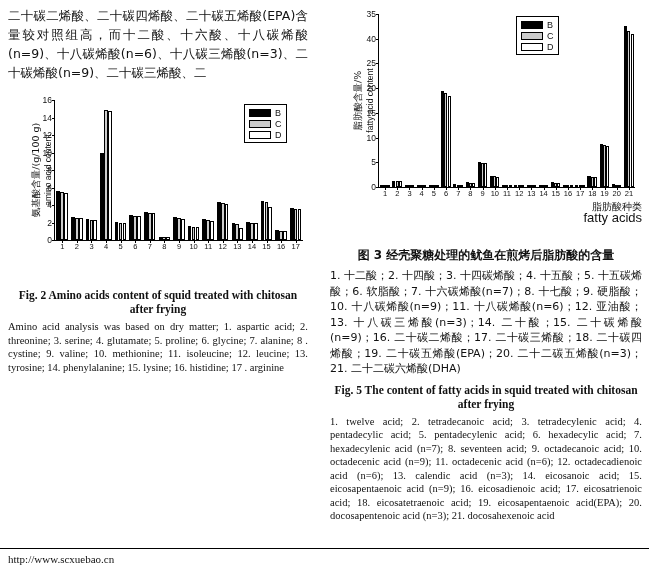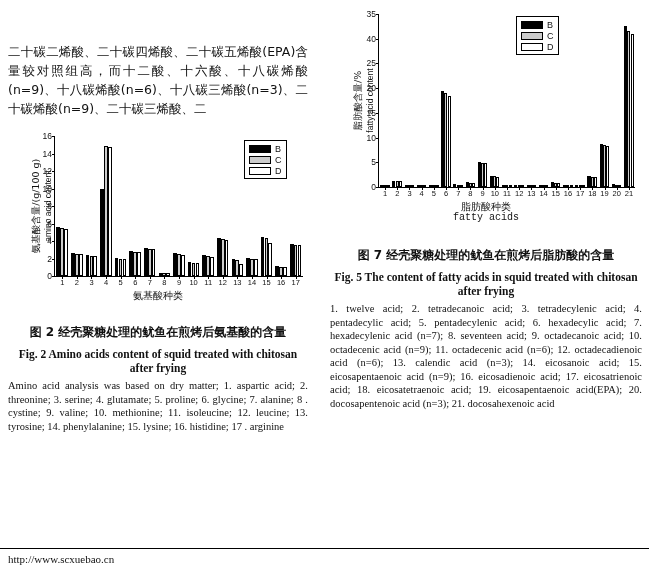--- a/index.html
+++ b/index.html
@@ -5,21 +5,21 @@
   html,body{margin:0;padding:0;}
   body{
     width:649px;height:571px;
     background:#fff;
     font-family:"Liberation Serif", serif;
     color:#111;
     position:relative;
     overflow:hidden;
   }
   .page{position:relative;width:649px;height:571px;}
-  .col-left{position:absolute;left:8px;top:6px;width:300px;margin-top:36px;}
+  .col-left{position:absolute;left:8px;top:6px;width:300px;}
   .col-right{position:absolute;left:330px;top:6px;width:312px;}
 
   .cn-para{
     font-family:"DejaVu Sans", sans-serif;
     font-size:12.5px;
     line-height:19px;
     text-align:justify;
     color:#111;
   }
   .cap-title{
@@ -78,25 +78,25 @@
     position:absolute;
     transform:rotate(-90deg);
     transform-origin:left top;
     font-size:9px;
     white-space:nowrap;
     text-align:center;
   }
   .ylabel .cn{font-family:"DejaVu Sans", sans-serif;font-size:9.5px;}
   .ylabel .en{font-family:"Liberation Sans", sans-serif;font-size:8.5px;}
   .xaxis-label{
-    position:absolute;width:100%;text-align:center;
+    position:absolute;width:100%;text-align:right;
     line-height:11px;
   }
   .xaxis-label .cn{font-family:"DejaVu Sans", sans-serif;font-size:10px;display:block;}
-  .xaxis-label .en{font-family:Liberation Mono, monospace;font-size:10px;display:block;}
+  .xaxis-label .en{font-family:Liberation Sans, sans-serif;font-size:13px;display:block;}
   .legend-box{
     position:absolute;border:1px solid #000;background:#fff;
     font-family:"Liberation Sans", sans-serif;font-size:9px;
     padding:2px 4px;
   }
   .legend-row{display:flex;align-items:center;height:11px;}
   .legend-swatch{width:22px;height:8px;border:1px solid #000;margin-right:4px;box-sizing:border-box;}
 </style>
 </head>
 <body>
@@ -208,39 +208,37 @@
           <div class="xtick" style="left: 226.118px;">16</div>
           <div class="xtickmark" style="left: 226.118px;"></div>
           <div class="bar" style="left: 234.871px; width: 3.6902px; height: 32.375px; background: rgb(0, 0, 0);"></div>
           <div class="bar" style="left: 238.761px; width: 3.6902px; height: 31.5px; background: rgb(204, 204, 204);"></div>
           <div class="bar" style="left: 242.651px; width: 3.6902px; height: 30.625px; background: rgb(255, 255, 255);"></div>
           <div class="xtick" style="left: 240.706px;">17</div>
           <div class="xtickmark" style="left: 240.706px;"></div>
         </div>
         <div class="ylabel" style="left: 22px; top: 148px; width: 140px;"><span class="cn">氨基酸含量/(g/100 g)</span><br><span class="en">amino acid content</span></div>
         <div class="xaxis-label" style="left: 0px; top: 162px;">
-          <span class="cn">氨基酸种类</span>
         </div>
         <div class="legend-box" style="left: 236px; top: 12px;">
           <div class="legend-row">
             <span class="legend-swatch" style="background: rgb(0, 0, 0);"></span>
             <span>B</span>
           </div>
           <div class="legend-row">
             <span class="legend-swatch" style="background: rgb(204, 204, 204);"></span>
             <span>C</span>
           </div>
           <div class="legend-row">
             <span class="legend-swatch" style="background: rgb(255, 255, 255);"></span>
             <span>D</span>
           </div>
         </div>
       </div>
 
-    <div class="cap-title">图 2  经壳聚糖处理的鱿鱼在煎烤后氨基酸的含量</div>
     <div class="cap-en">Fig. 2  Amino acids content of squid treated with chitosan after frying</div>
     <div class="legend-en">Amino acid analysis was based on dry matter; 1. aspartic acid; 2. threonine; 3. serine; 4. glutamate; 5. proline; 6. glycine; 7. alanine; 8 . cystine; 9. valine; 10. methionine; 11. isoleucine; 12. leucine; 13. tyrosine; 14. phenylalanine; 15. lysine; 16. histidine; 17 . arginine</div>
   </div>
 
   <div class="col-right">
 
     <div class="chart" id="chart-fig3" style="width:312px;height:225px;">
         <div class="plot" style="left: 48px; top: 8px; width: 256px; height: 173px;">
           <div class="ytick" style="top: 173px;">0</div>
           <div class="ytickmark" style="top: 173px;"></div>
@@ -378,21 +376,22 @@
             <span class="legend-swatch" style="background: rgb(204, 204, 204);"></span>
             <span>C</span>
           </div>
           <div class="legend-row">
             <span class="legend-swatch" style="background: rgb(255, 255, 255);"></span>
             <span>D</span>
           </div>
         </div>
       </div>
 
-    <div class="cap-title" style="margin-top:16px;">图 7  经壳聚糖处理的鱿鱼在煎烤后脂肪酸的含量</div>
+    <div class="cap-title" style="margin-top:16px;">图 3  经壳聚糖处理的鱿鱼在煎烤后脂肪酸的含量</div>
+    <div class="legend-cn">1. 十二酸；2. 十四酸；3. 十四碳烯酸；4. 十五酸；5. 十五碳烯酸；6. 软脂酸；7. 十六碳烯酸(n=7)；8. 十七酸；9. 硬脂酸；10. 十八碳烯酸(n=9)；11. 十八碳烯酸(n=6)；12. 亚油酸；13. 十八碳三烯酸(n=3)；14. 二十酸；15. 二十碳烯酸(n=9)；16. 二十碳二烯酸；17. 二十碳三烯酸；18. 二十碳四烯酸；19. 二十碳五烯酸(EPA)；20. 二十二碳五烯酸(n=3)；21. 二十二碳六烯酸(DHA)</div>
     <div class="cap-en">Fig. 5  The content of fatty acids in squid treated with chitosan after frying</div>
     <div class="legend-en">1. twelve acid; 2. tetradecanoic acid; 3. tetradecylenic acid; 4. pentadecylic acid; 5. pentadecylenic acid; 6. hexadecylic acid; 7. hexadecylenic acid (n=7); 8. seventeen acid; 9. octadecanoic acid; 10. octadecenic acid (n=9); 11. octadecenic acid (n=6); 12. octadecadienoic acid (n=6); 13. calendic acid (n=3); 14. eicosanoic acid; 15. eicosapentaenoic acid (n=9); 16. eicosadienoic acid; 17. eicosatrienoic acid; 18. eicosatetraenoic acid; 19. eicosapentaenoic acid(EPA); 20. docosapentenoic acid (n=3); 21. docosahexenoic acid</div>
   </div>
 
   <div class="rule"></div>
   <div class="footer">http://www.scxuebao.cn</div>
 
 </div>
 
 </body></html>

